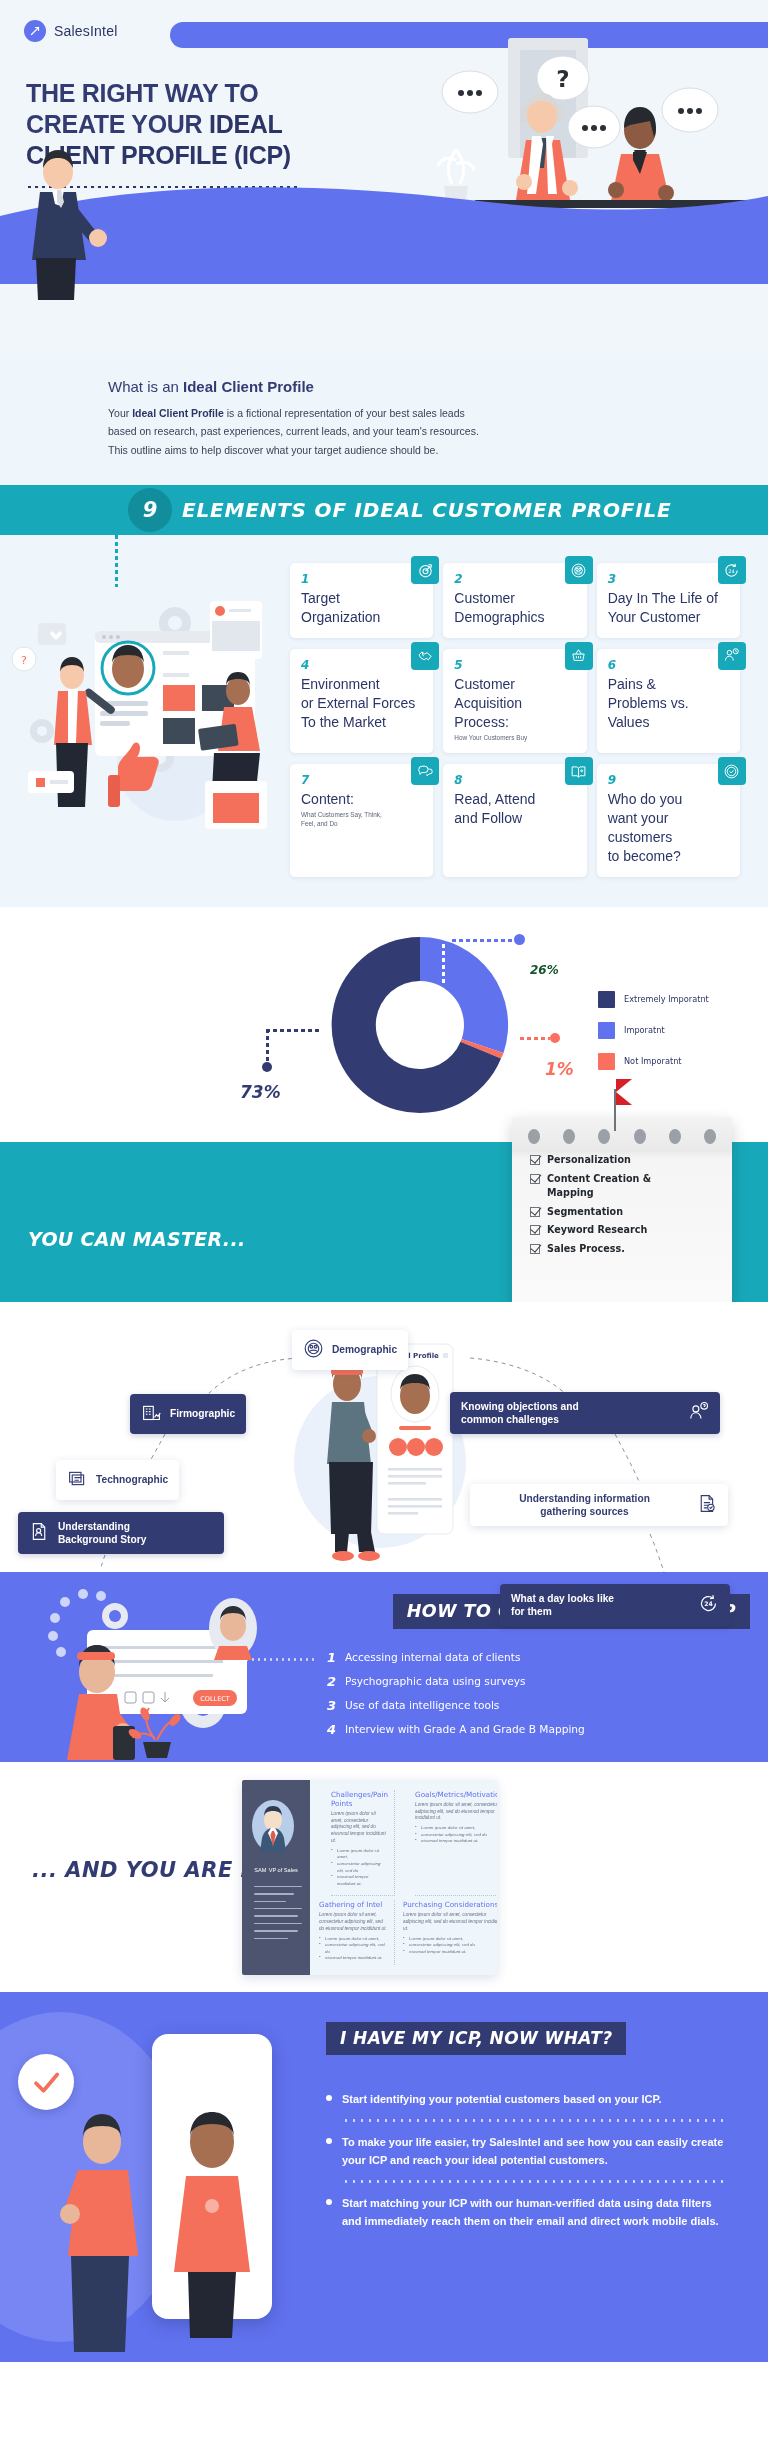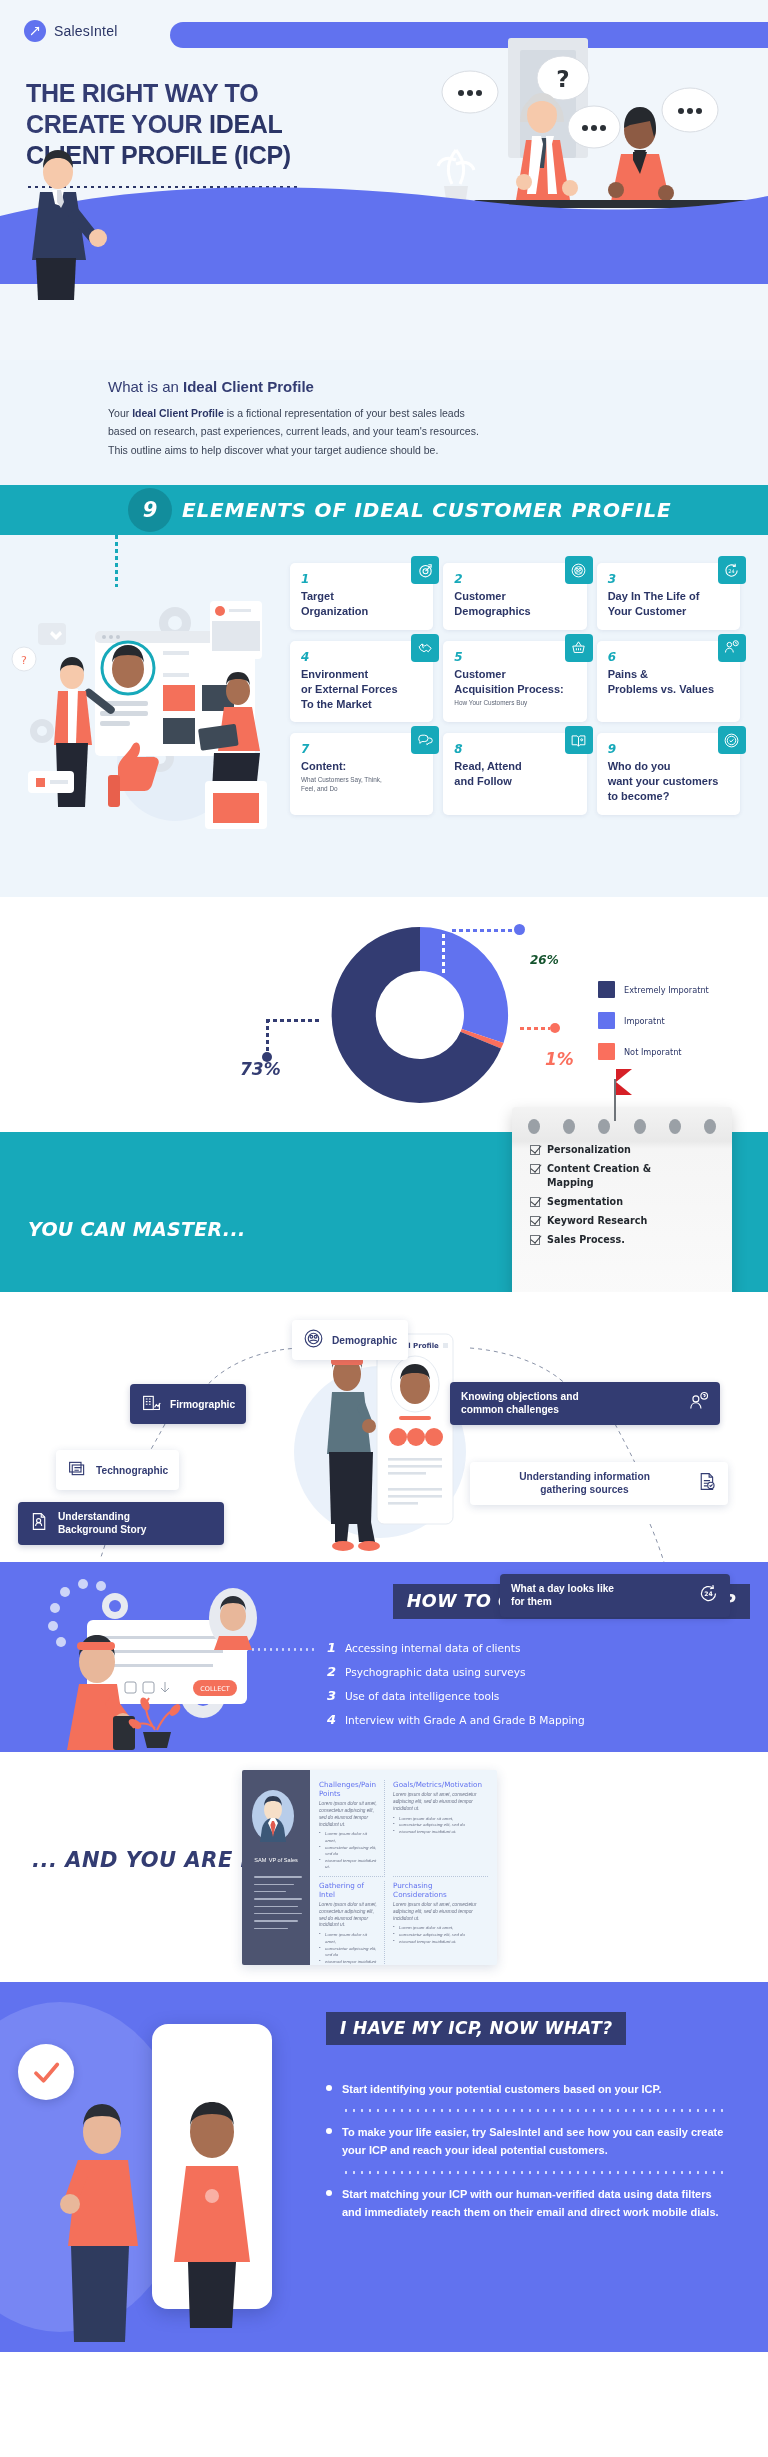--- a/index.html
+++ b/index.html
@@ -91,21 +91,21 @@
   }
   .el-card {
     background:#fff; border-radius:5px; padding:10px 10px 11px 11px;
     position:relative; min-height:56px;
     box-shadow:0 1px 4px rgba(40,60,110,.09);
   }
   .el-num {
     font-size:12px; font-weight:700; font-style:italic; color:#17a9ba;
     font-family:"DejaVu Sans", sans-serif; line-height:1; margin-bottom:4px;
   }
-  .el-label { font-size:11px; font-weight:700; color:#2b3566; line-height:1.35; }
+  .el-label { font-size:14px; font-weight:400; color:#2b3566; line-height:1.35; }
   .el-sub { font-size:6.4px; color:#5c6475; line-height:1.35; margin-top:2px; font-weight:400;}
   .el-icon {
     position:absolute; right:-6px; top:-7px; width:28px; height:28px;
     background:#17a9ba; border-radius:4px;
     display:flex; align-items:center; justify-content:center;
   }
   .el-icon svg { width:17px; height:17px; }
 
   
   .donut-sec { background:#fff; position:relative; height:235px; }
@@ -120,21 +120,21 @@
     position:absolute; left:530px; top:56px;
     font-family:"DejaVu Sans", sans-serif; font-style:italic; font-weight:700;
     font-size:12px; color:#14532d;
   }
   .lbl-1 {
     position:absolute; left:545px; top:152px;
     font-family:"DejaVu Sans", sans-serif; font-style:italic; font-weight:700;
     font-size:17px; color:#fa6f5d;
   }
   .lbl-73 {
-    position:absolute; left:240px; top:162px;
+    position:absolute; left:240px; top:175px;
     font-family:"DejaVu Sans", sans-serif; font-style:italic; font-weight:700;
     font-size:17px; color:#333c72;
   }
   .leader { position:absolute; height:3px;
     background-image:linear-gradient(to right,#6172ef 55%, transparent 0);
     background-size:7px 3px; }
   .legend { position:absolute; right:20px; top:84px; width:150px; }
   .legend-row { display:flex; align-items:center; gap:9px; margin-bottom:14px; }
   .legend-sw { width:17px; height:17px; flex:0 0 17px; border-radius:1px;}
   .legend-tx { font-size:8.2px; color:#2b3566; font-family:"DejaVu Sans", sans-serif; }
@@ -239,21 +239,21 @@
   .persona-name span { font-weight:400; font-size:5.6px; }
   .persona-lines { margin-top:12px; }
   .persona-lines i { display:block; height:1.4px; background:#a8afc2; margin:0 4px 6px 4px; border-radius:1px;}
   .persona-right { flex:1; padding:10px 9px; display:grid; grid-template-columns:1fr 1fr; gap:4px 8px;}
   .pq-h { font-size:7.2px; color:#6172ef; font-weight:400; margin-bottom:3px; font-family:"DejaVu Sans", sans-serif;}
   .pq-p { font-size:4.7px; color:#6a7186; line-height:1.45; font-style:italic; margin-bottom:3px;}
   .pq-li { font-size:4.4px; color:#6a7186; line-height:1.5; font-style:italic; padding-left:6px; position:relative;}
   .pq-li::before{content:"•"; position:absolute; left:0; top:-1px; color:#4d5470;}
   .pq-cell { border-right:1px dotted #b9c6da; padding-right:6px;}
   .pq-cell:nth-child(even){ border-right:none; }
-  .pq-cell:nth-child(1),.pq-cell:nth-child(2){ border-bottom:1px dotted #b9c6da; padding-bottom:5px;}
+  .pq-cell:nth-child(1),.pq-cell:nth-child(2){ border-bottom:1px dotted #b9c6da; padding-bottom:5px;margin-left:12px;}
 
   
   .cta { background:#6172ef; position:relative; height:370px; overflow:hidden; }
   .cta-blob {
     position:absolute; left:-70px; top:20px; width:260px; height:330px;
     background:#7786f3; border-radius:50%;
   }
   .cta-title {
     position:absolute; left:326px; top:30px; background:#333c72;
     padding:6px 14px 7px; color:#fff;
@@ -731,21 +731,21 @@
       <span>
         <svg viewBox="0 0 24 24" fill="none" stroke="#333c72" stroke-width="1.3">
             <rect x="3" y="5" width="13" height="11"></rect>
             <rect x="6" y="8" width="13" height="11"></rect>
             <path d="M8.5 11h8M8.5 14h5"></path>
           </svg>
       </span>
       <span style="white-space:pre-line">Technographic</span>
     </div>
 
-    <div class="dg-node dg-light" style="left:470px;top:170px;width:258px">
+    <div class="dg-node dg-light" style="left:470px;top:182px;width:258px">
       <span style="white-space:pre-line;flex:1">Understanding information
 gathering sources</span>
       <span>
         <svg viewBox="0 0 24 24" fill="none" stroke="#333c72" stroke-width="1.3">
             <path d="M6 3h9l4 4v14H6z"></path>
             <path d="M15 3v4h4"></path>
             <path d="M9 11h7M9 14h7M9 17h4"></path>
             <circle cx="17" cy="16.5" r="3.6" fill="#fff"></circle>
             <path d="M15.5 16.5l1.2 1.2 2.2-2.4"></path>
           </svg>

